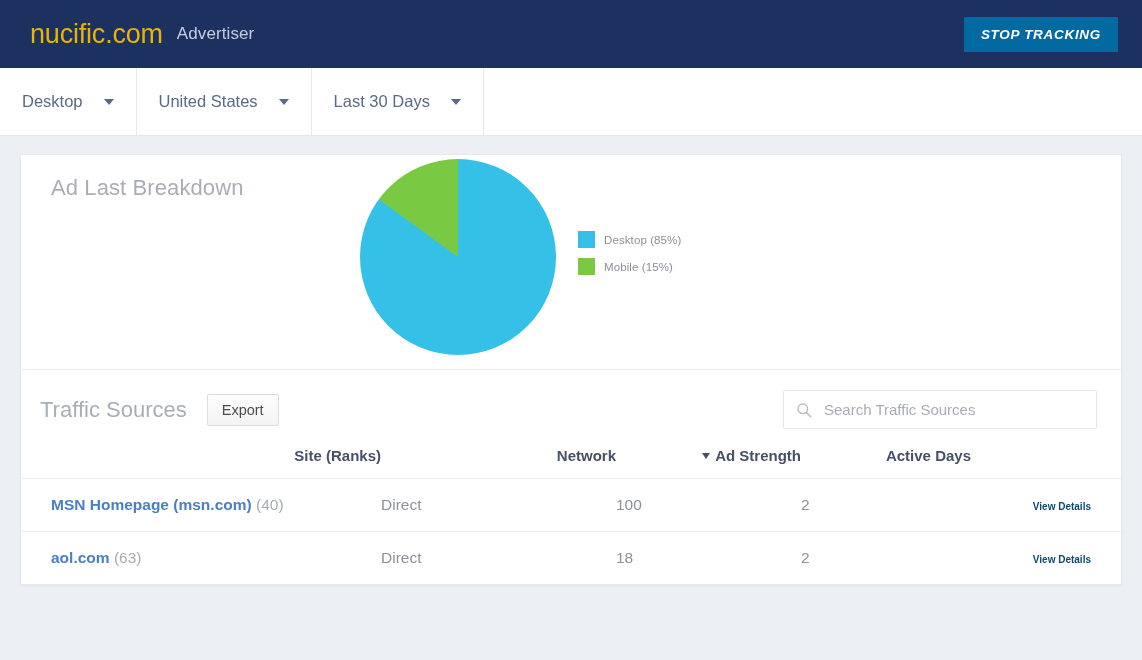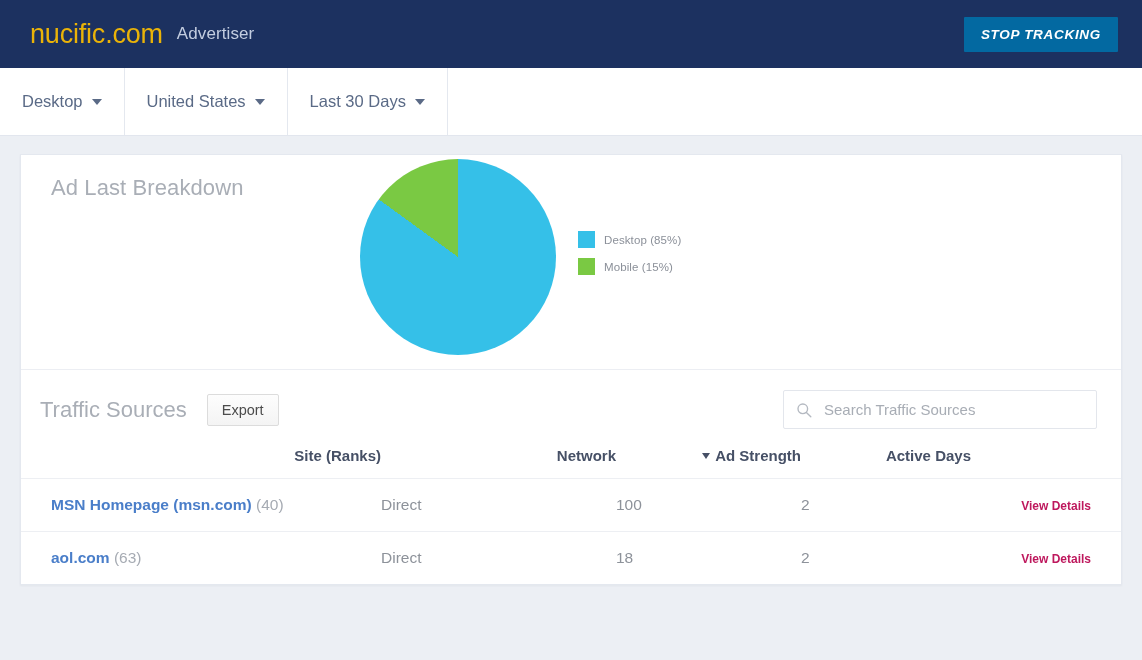--- a/index.html
+++ b/index.html
@@ -57,20 +57,21 @@
   .filter {
     display: flex;
     align-items: center;
     padding: 0 22px;
     font-size: 16.5px;
     color: #5a6a86;
     cursor: pointer;
     border-right: 1px solid #e4e8ef;
     white-space: nowrap;
     user-select: none;
+    gap: 12px;
   }
   .caret {
     display: inline-block;
     width: 0; height: 0;
     border-left: 5.5px solid transparent;
     border-right: 5.5px solid transparent;
     border-top: 6.5px solid #5a6a86;
     margin-left: 9px;
   }
 
@@ -193,25 +194,25 @@
   .col-action { text-align: right; padding-right: 30px; }
 
   .site-link {
     color: #4a7ec9;
     text-decoration: none;
     font-weight: 700;
     cursor: pointer;
   }
   .site-rank { color: #a6abb3; font-weight: 400; }
   .view-details {
-    color: #be185d;
+    color: #0c4a6e;
     font-weight: 700;
     text-decoration: none;
     cursor: pointer;
-    font-size: 12px;
+    font-size: 10px;
   }
   .sort-caret {
     display: inline-block;
     width: 0; height: 0;
     border-left: 4.5px solid transparent;
     border-right: 4.5px solid transparent;
     border-top: 6px solid #465066;
     margin-right: 5px;
     vertical-align: 2px;
   }

